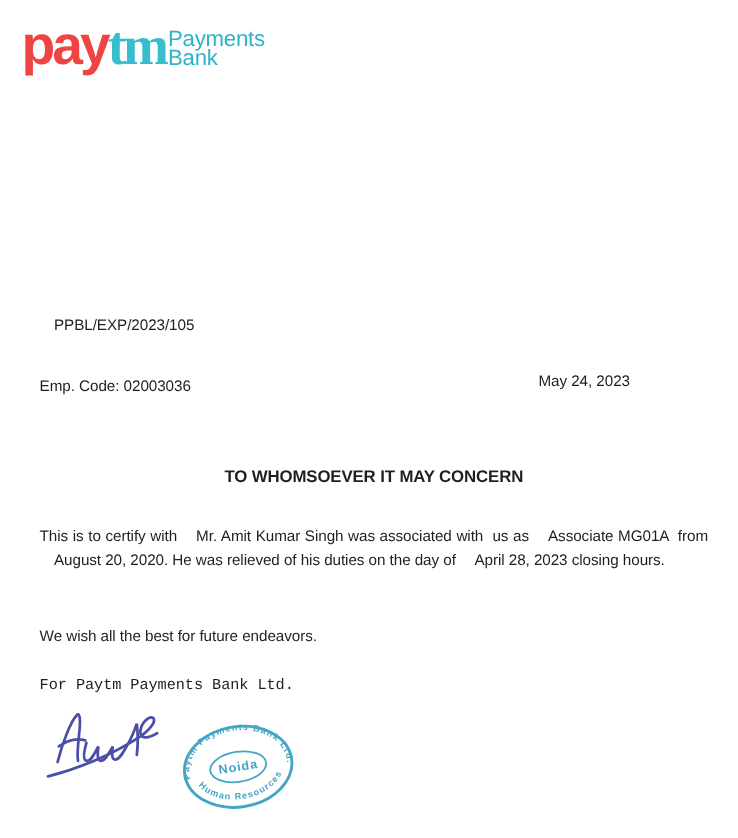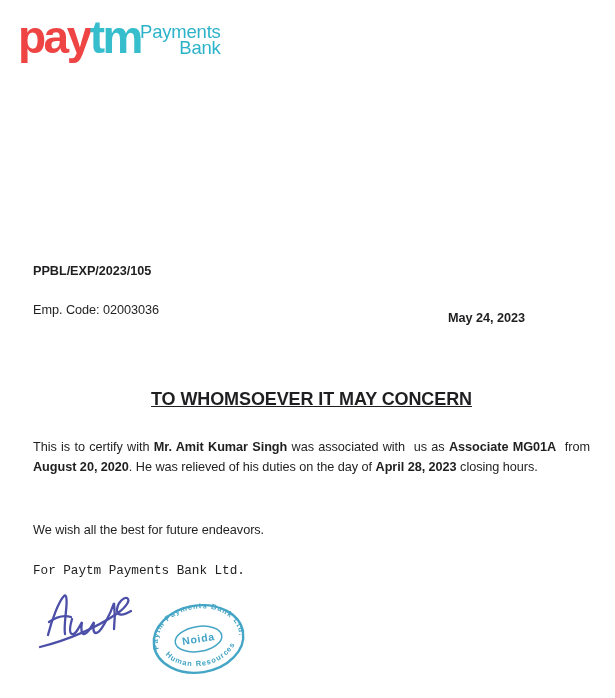--- a/index.html
+++ b/index.html
@@ -13,42 +13,41 @@
   .page { position: absolute; inset: 0; background: #ffffff; }
 
   
   .logo { position: absolute; left: 18px; top: 10px; height: 60px; }
   .logo-word {
     position: absolute; left: 0; top: 2px;
     font-size: 46px; font-weight: bold; line-height: 50px;
     letter-spacing: -2.5px; white-space: nowrap;
   }
   .logo-pay { color: #ef4444; }
-  .logo-tm  { color: #36becd; }
+  .logo-tm  { color: #36becd; font-family: Liberation Serif, serif; }
   .logo-stack {
     position: absolute; left: 122px; top: 14px;
     font-size: 18.5px; line-height: 15.5px; color: #2cb3c9;
-    letter-spacing: -0.2px; white-space: nowrap; text-align: right;
+    letter-spacing: -0.2px; white-space: nowrap;
   }
   .logo-stack span { display: block; }
 
   
-  .bold { font-weight: bold; }
+  .bold { font-weight: normal; margin-left: 12px; }
   .abs  { position: absolute; }
   .bodytext { font-size: 12.7px; line-height: 20px; letter-spacing: -0.05px; }
 
   .refno   { left: 33px; top: 261px; }
-  .empcode { left: 33px; top: 300px; }
+  .empcode { left: 33px; top: 312px; }
   .date    { right: 90px; top: 308px; }
 
   .heading {
     left: 33px; top: 389px; width: 557px;
     text-align: center;
-    font-size: 18px; font-weight: bold;
-    text-decoration: underline;
+    font-size: 14px; font-weight: bold;
     letter-spacing: -0.1px;
   }
 
   .para { left: 33px; width: 557px; }
   .p1 { top: 437px; }
   .p1 .jline { text-align: justify; text-align-last: justify; }
   .p2 { top: 486px; }
   .p3 { top: 520px; }
   .p4 { top: 561px; font-family: Liberation Mono, monospace; }
 

